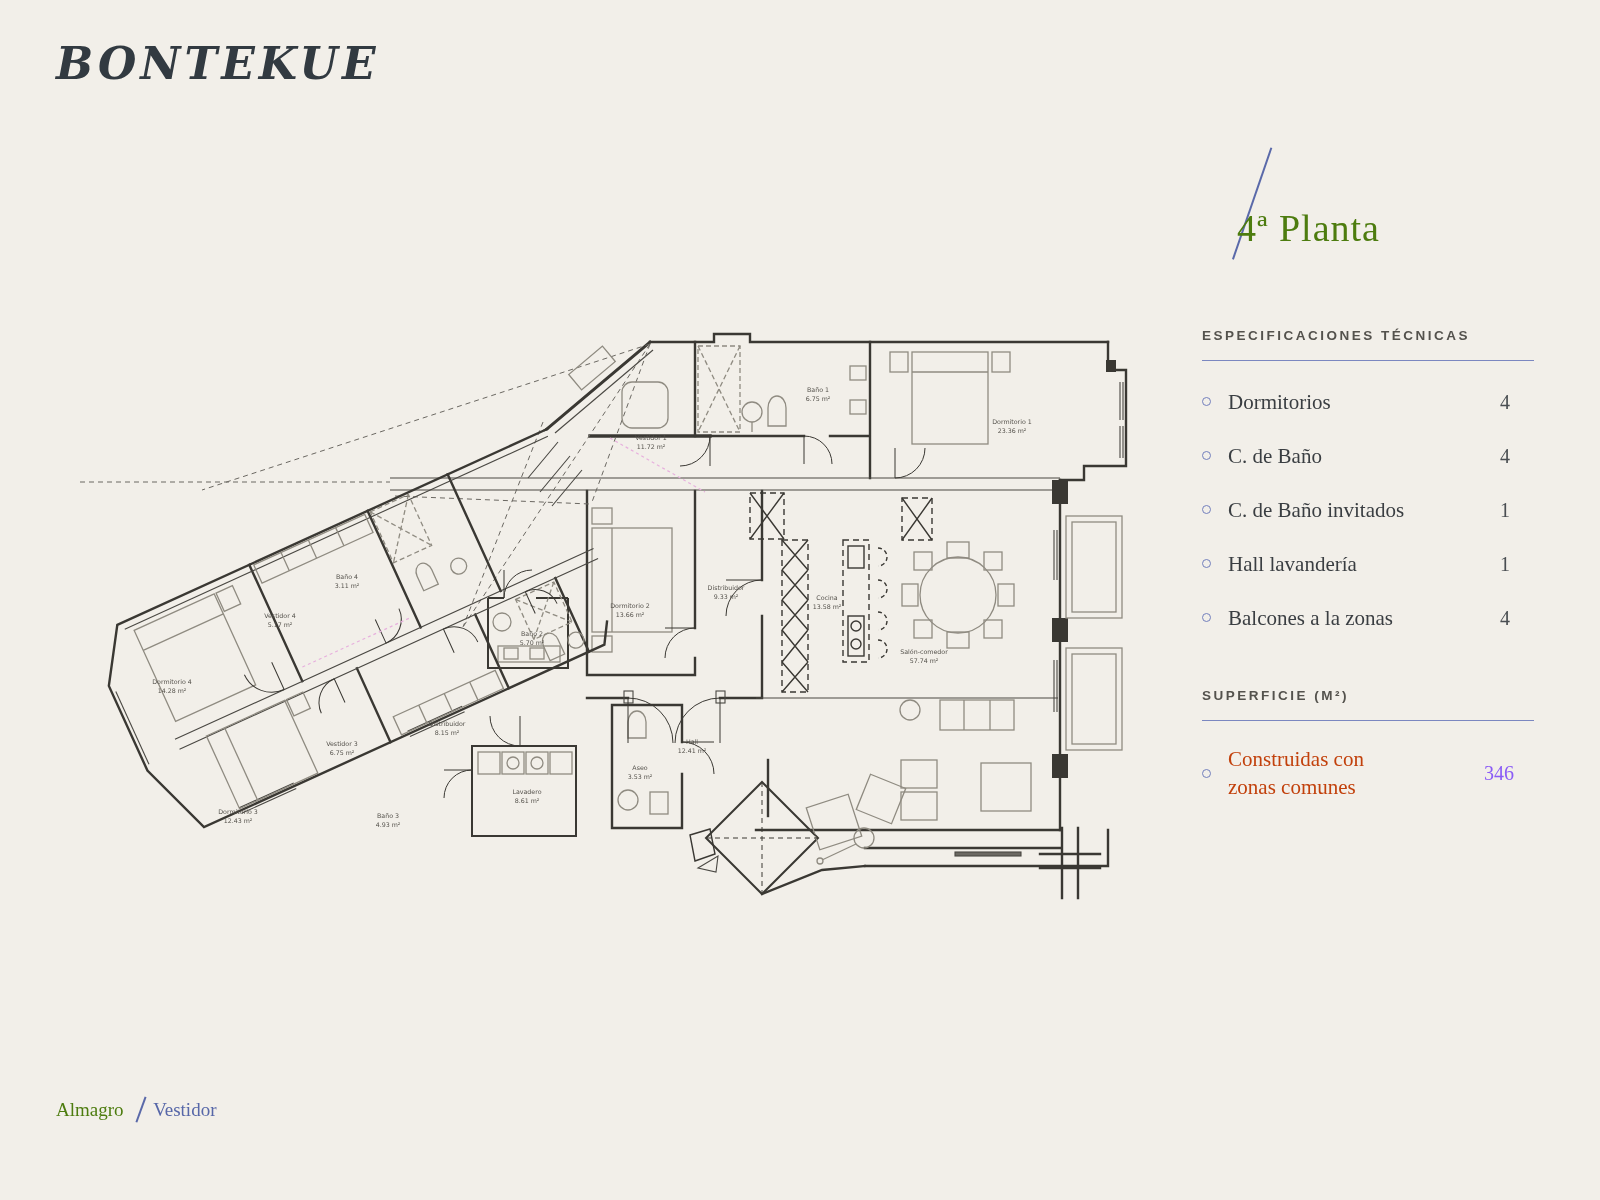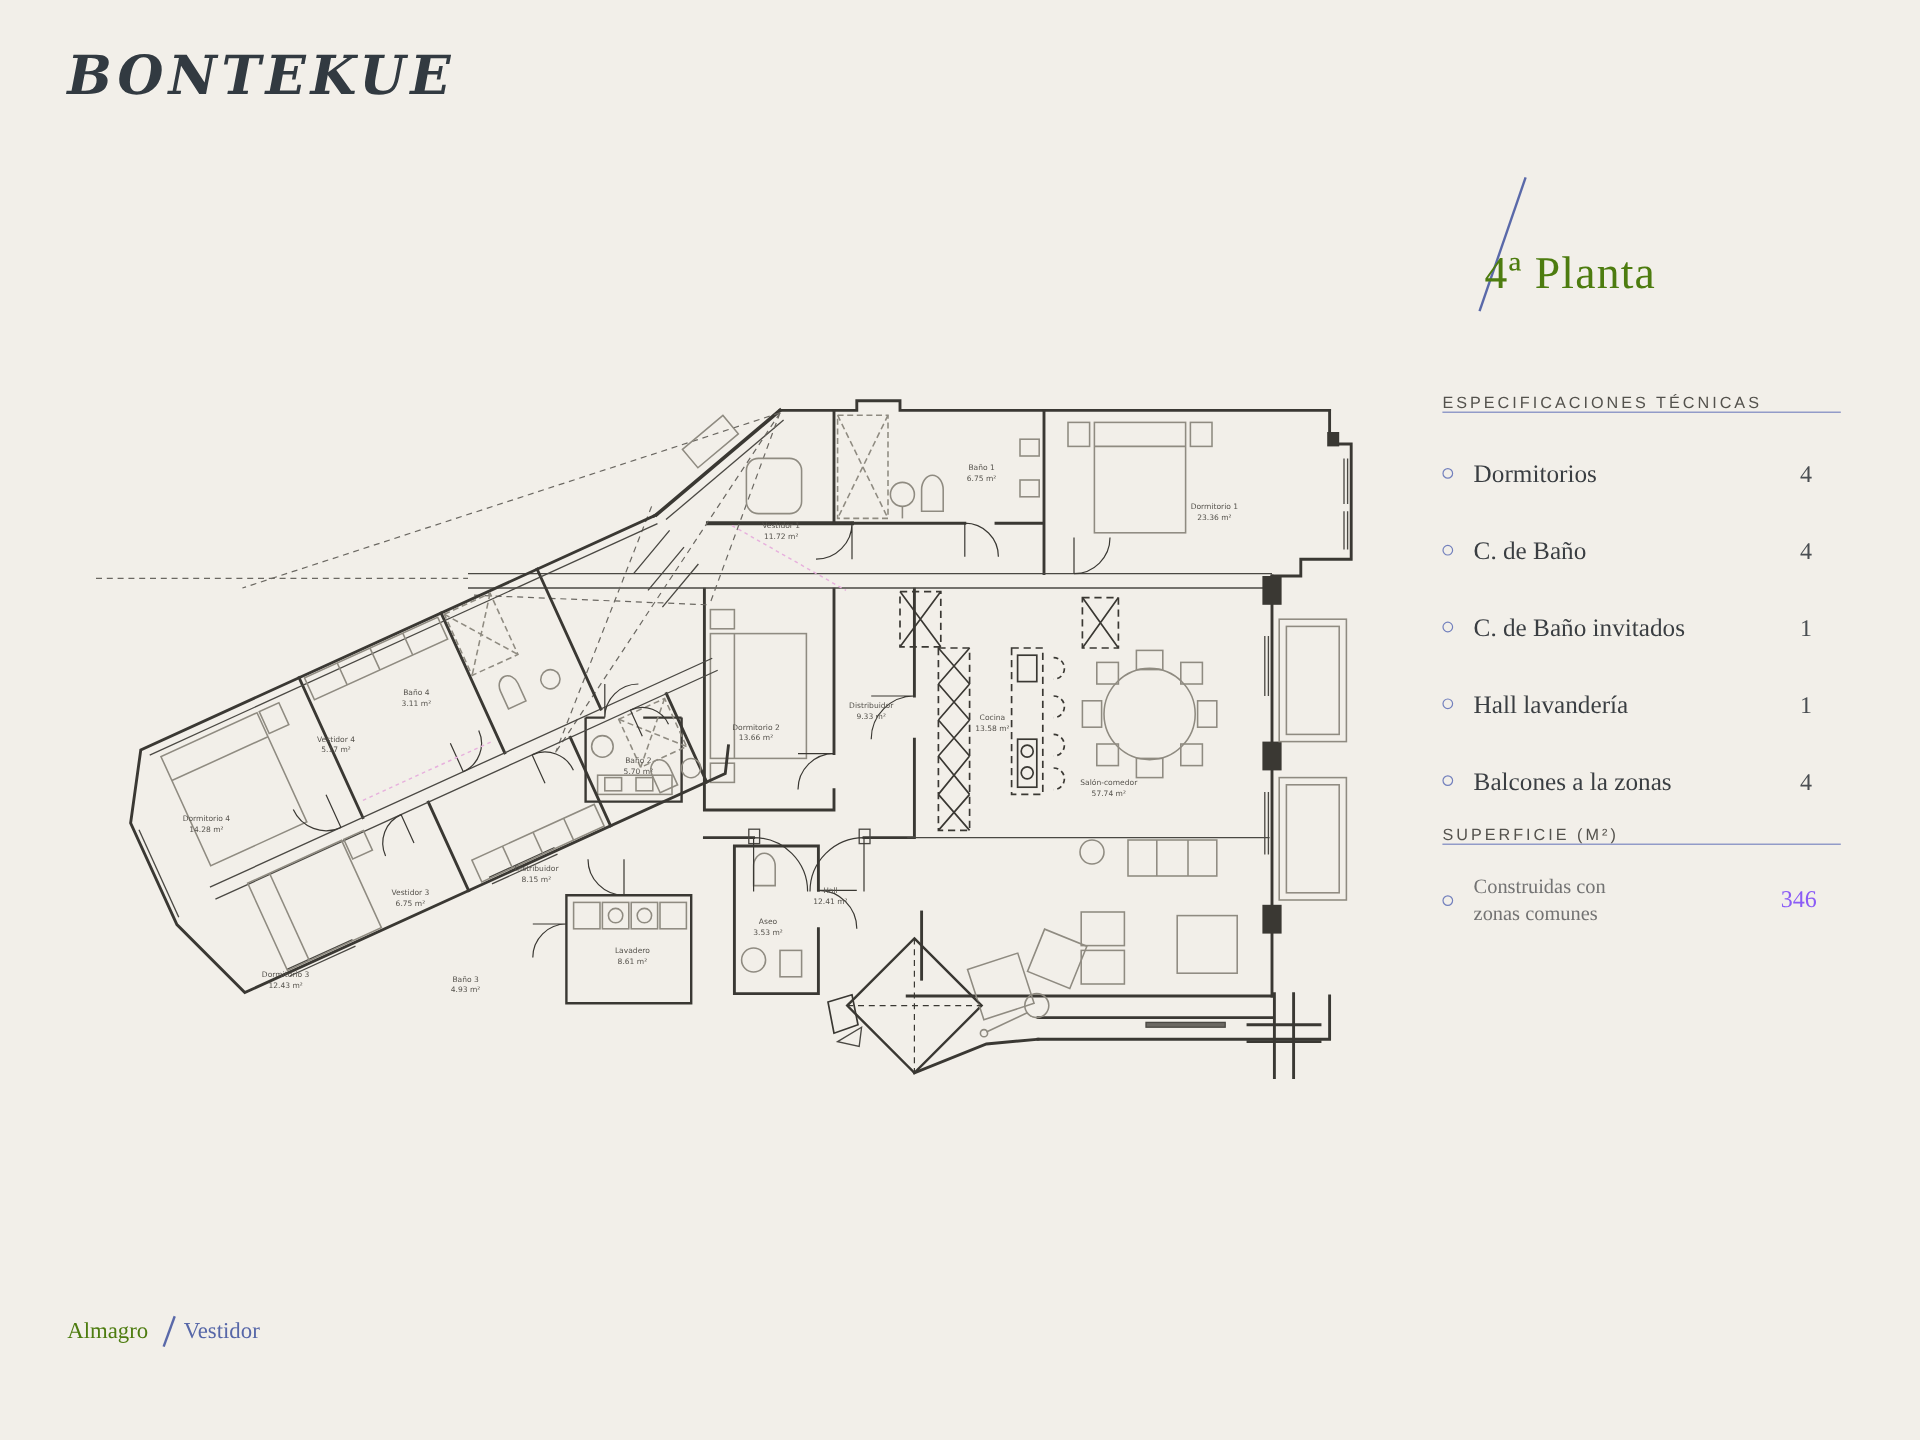--- a/index.html
+++ b/index.html
@@ -24,34 +24,34 @@
   }
   .plate-title{
     position:absolute;left:1237px;top:206px;
     font-size:38px;color:#4d7c0f;letter-spacing:1px;
   }
   
   .panel{position:absolute;left:1202px;top:328px;width:332px;}
   .panel-heading{
     font-family:"Liberation Sans","DejaVu Sans",sans-serif;
     font-size:13.5px;letter-spacing:2.5px;color:#54524d;
-    border-bottom:1.5px solid #7b87c0;
+    padding-bottom:17px;border-bottom:1.5px solid #7b87c0;font-weight:bold;
   }
   .spec-row{
-    display:flex;align-items:baseline;margin-top:39px;
+    display:flex;align-items:baseline;margin-top:29px;
   }
   .bullet{
     flex:0 0 auto;width:7px;height:7px;border:1.6px solid #7380bd;
     border-radius:50%;margin-right:17px;position:relative;top:-3px;
   }
   .spec-label{flex:1 1 auto;font-size:21px;color:#3a3e42;}
   .spec-value{flex:0 0 auto;font-size:20px;color:#4a4e52;padding-right:24px;}
   .panel2{position:absolute;left:1202px;top:688px;width:332px;}
   .surface-row{display:flex;align-items:center;margin-top:24px;}
-  .surface-label{flex:1 1 auto;font-size:17px;color:#737373;line-height:1.35;}
+  .surface-label{flex:1 1 auto;font-size:21px;color:#c2410c;line-height:1.35;}
   .surface-value{flex:0 0 auto;font-size:20px;color:#8b5cf6;padding-right:20px;}
   
   .footer{position:absolute;left:56px;top:1096px;display:flex;align-items:center;font-size:19px;}
   .footer .loc{color:#4d7c0f;}
   .footer-slash{
     display:inline-block;width:1.6px;height:27px;background:#5a69a9;
     transform:rotate(20deg);margin:0 12px 0 16px;
   }
   .footer .cat{color:#5767a8;}
   

